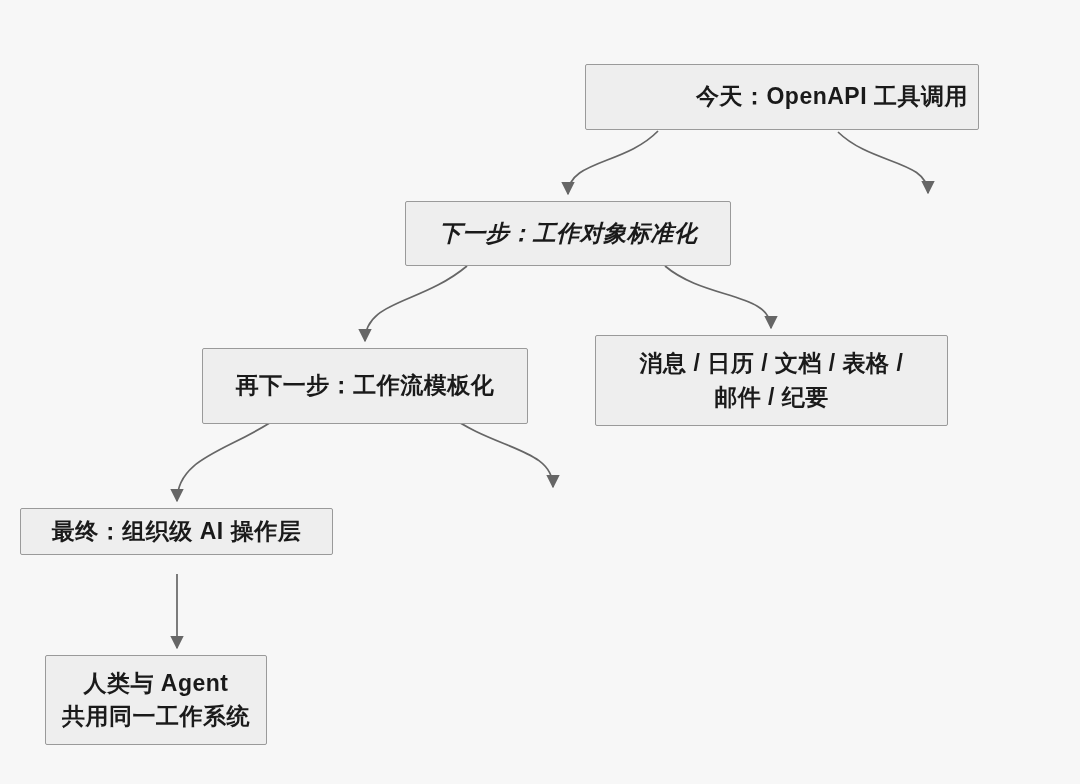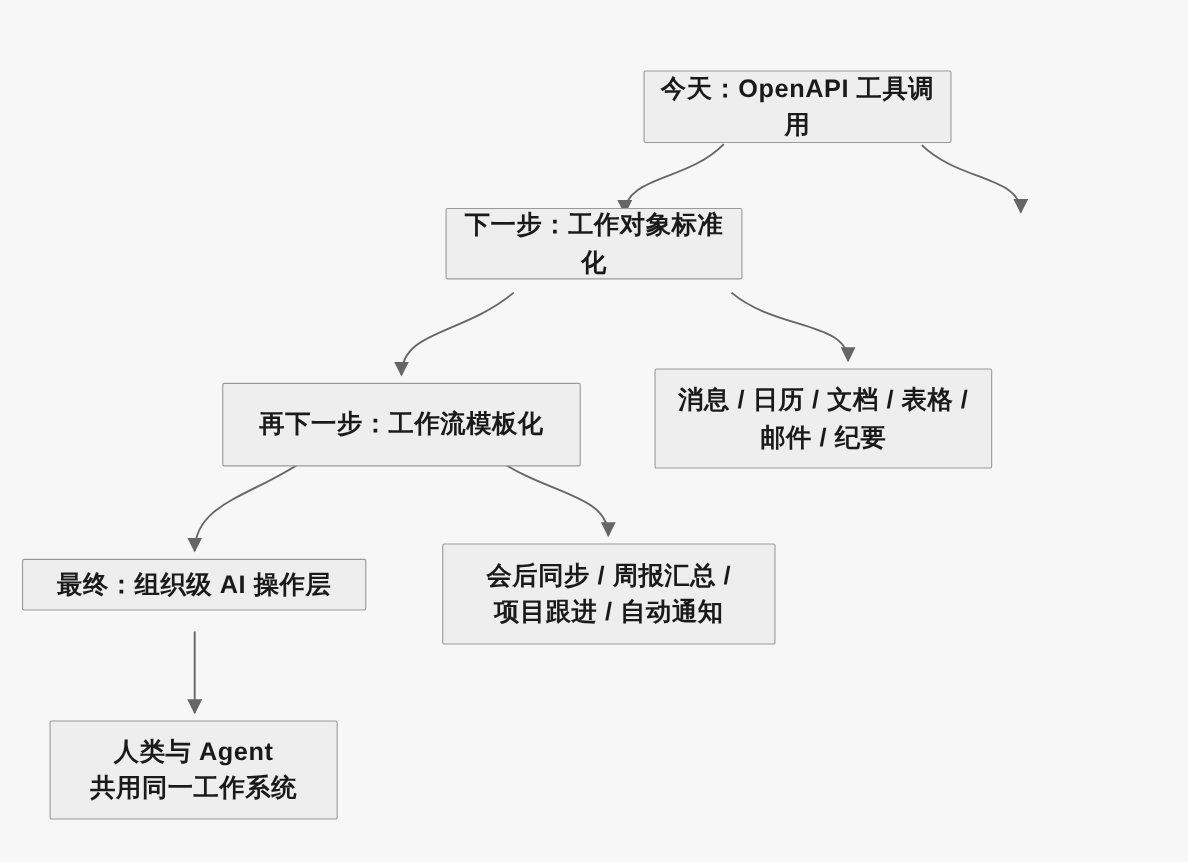--- a/index.html
+++ b/index.html
@@ -71,45 +71,41 @@
     </defs>
     <path class="edge" marker-end="url(#arrow)" d="M 658 131 C 625 165 568 160 568 194"></path>
     <path class="edge" marker-end="url(#arrow)" d="M 838 132 C 872 165 928 160 928 193"></path>
     <path class="edge" marker-end="url(#arrow)" d="M 467 266 C 420 305 365 300 365 341"></path>
     <path class="edge" marker-end="url(#arrow)" d="M 665 266 C 705 300 771 292 771 328"></path>
     <path class="edge" marker-end="url(#arrow)" d="M 283 414 C 235 450 177 455 177 501"></path>
     <path class="edge" marker-end="url(#arrow)" d="M 447 414 C 495 450 553 448 553 487"></path>
     <path class="edge" marker-end="url(#arrow)" d="M 177 574 L 177 648"></path>
   </svg>
 
-  <div class="node" style="left:585px; top:64px;  width:280px; height:66px;">
+  <div class="node" style="left:585px; top:64px;  width:394px; height:66px;justify-content:flex-end;">
     <span class="node-label">今天：OpenAPI 工具调用</span>
   </div>
 
-  <div class="node" style="left:405px; top:189px; width:270px; height:65px;">
+  <div class="node" style="left:405px; top:201px; width:326px; height:65px;font-style:italic;">
     <span class="node-label">下一步：工作对象标准化</span>
   </div>
 
 
   <div class="node" style="left:202px; top:348px; width:326px; height:76px;">
     <span class="node-label">再下一步：工作流模板化</span>
   </div>
 
-  <div class="node" style="left:595px; top:335px; width:307px; height:91px;">
+  <div class="node" style="left:595px; top:335px; width:353px; height:91px;">
     <span class="node-label">消息 / 日历 / 文档 / 表格 /
 邮件 / 纪要</span>
   </div>
 
   <div class="node" style="left:20px;  top:508px; width:313px; height:47px;">
     <span class="node-label">最终：组织级 AI 操作层</span>
   </div>
 
-  <div class="node" style="left:402px; top:494px; width:303px; height:92px;">
-    <span class="node-label">会后同步 / 周报汇总 /
-项目跟进 / 自动通知</span>
-  </div>
 
-  <div class="node" style="left:45px;  top:655px; width:262px; height:90px;">
+  <div class="node" style="left:45px;  top:655px; width:222px; height:90px;">
     <span class="node-label">人类与 Agent
 共用同一工作系统</span>
   </div>
 
 </div>
 
 </body></html>

